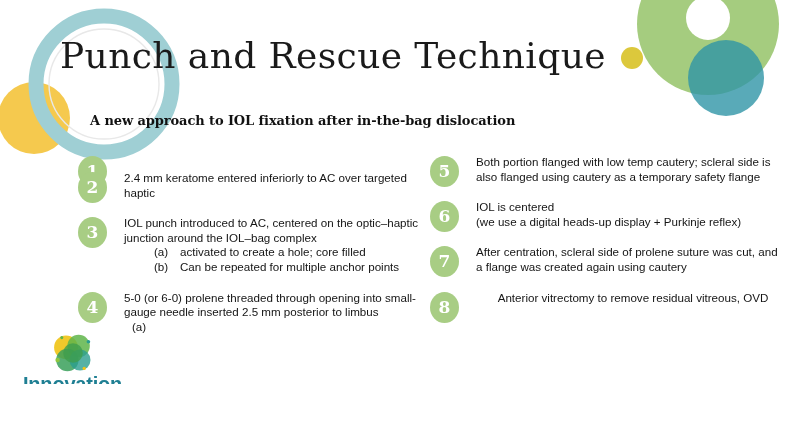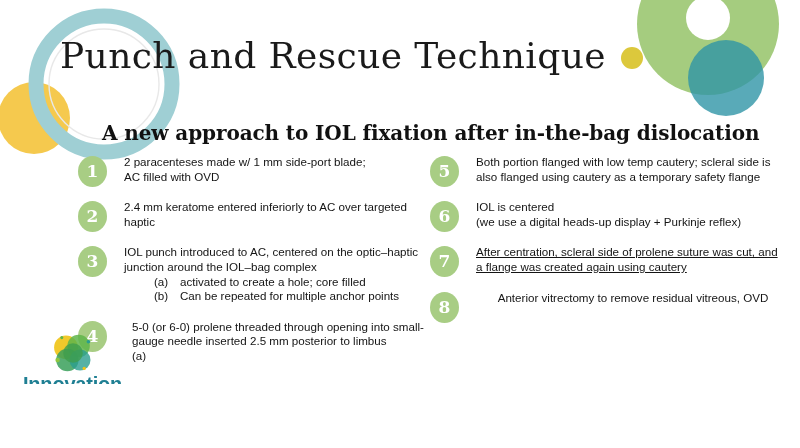--- a/index.html
+++ b/index.html
@@ -49,25 +49,25 @@
     padding: 0 0 0 60px;
     font-family: "DejaVu Serif", serif;
     font-weight: 400;
     font-size: 36px;
     line-height: 44px;
     letter-spacing: 0.4px;
     color: #1a1a1a;
     white-space: nowrap;
   }
   #page-subtitle {
-    margin: 16px;
+    margin: 4px;
     padding: 30px 0 0 86px;
     font-family: "DejaVu Serif", serif;
     font-weight: 700;
-    font-size: 20px;
+    font-size: 13px;
     line-height: 18px;
     letter-spacing: -0.1px;
     color: #111111;
     white-space: nowrap;
   }
 
   
   #content {
     position: absolute;
     left: 0;
@@ -194,22 +194,20 @@
 
   <div id="title-block">
     <h1 id="page-title">Punch and Rescue Technique</h1>
     <h2 id="page-subtitle">A new approach to IOL fixation after in-the-bag dislocation</h2>
   </div>
 
   <div id="content">
     <div class="column" id="column-left">
         <div class="step">
           <div class="badge" style="background: rgb(168, 205, 132);">1</div>
-          <div class="step-text" style="color: rgb(20, 20, 20);">2 paracenteses made w/ 1 mm side-port blade;
-AC filled with OVD</div>
         </div>
         <div class="step">
           <div class="badge" style="background: rgb(168, 205, 132);">2</div>
           <div class="step-text" style="color: rgb(20, 20, 20);">2.4 mm keratome entered inferiorly to AC over targeted haptic</div>
         </div>
         <div class="step">
           <div class="badge" style="background: rgb(168, 205, 132);">3</div>
           <div class="step-text" style="color: rgb(20, 20, 20);">IOL punch introduced to AC, centered on the optic–haptic
 junction around the IOL–bag complex</div>
           <ul class="sublist indent-wide">
@@ -218,21 +216,21 @@
               <span class="tx">activated to create a hole; core filled</span>
             </li>
             <li style="color: rgb(20, 20, 20);">
               <span class="mk">(b)</span>
               <span class="tx">Can be repeated for multiple anchor points</span>
             </li>
           </ul>
         </div>
         <div class="step">
           <div class="badge" style="background: rgb(168, 205, 132);">4</div>
-          <div class="step-text" style="color: rgb(20, 20, 20); margin-left: 8px;">5-0 (or 6-0) prolene threaded through opening into small-
+          <div class="step-text" style="color: rgb(20, 20, 20);">5-0 (or 6-0) prolene threaded through opening into small-
 gauge needle inserted 2.5 mm posterior to limbus</div>
           <ul class="sublist indent-narrow">
             <li style="color: rgb(20, 20, 20);">
               <span class="mk">(a)</span>
             </li>
           </ul>
         </div>
       </div>
     <div class="column" id="column-right">
         <div class="step">
@@ -240,21 +238,21 @@
           <div class="step-text" style="color: rgb(20, 20, 20);">Both portion flanged with low temp cautery; scleral side is
 also flanged using cautery as a temporary safety flange</div>
         </div>
         <div class="step">
           <div class="badge" style="background: rgb(168, 205, 132);">6</div>
           <div class="step-text" style="color: rgb(20, 20, 20);">IOL is centered
 (we use a digital heads-up display + Purkinje reflex)</div>
         </div>
         <div class="step">
           <div class="badge" style="background: rgb(168, 205, 132);">7</div>
-          <div class="step-text" style="color: rgb(20, 20, 20); text-decoration: underline;">After centration, scleral side of prolene suture was cut, and
+          <div class="step-text" style="color: rgb(20, 20, 20);">After centration, scleral side of prolene suture was cut, and
 a flange was created again using cautery</div>
         </div>
         <div class="step">
           <div class="badge" style="background: rgb(168, 205, 132);">8</div>
           <div class="step-text" style="color: rgb(20, 20, 20); text-align: center;">Anterior vitrectomy to remove residual vitreous, OVD</div>
         </div>
       </div>
   </div>
 
   <div id="logo">

